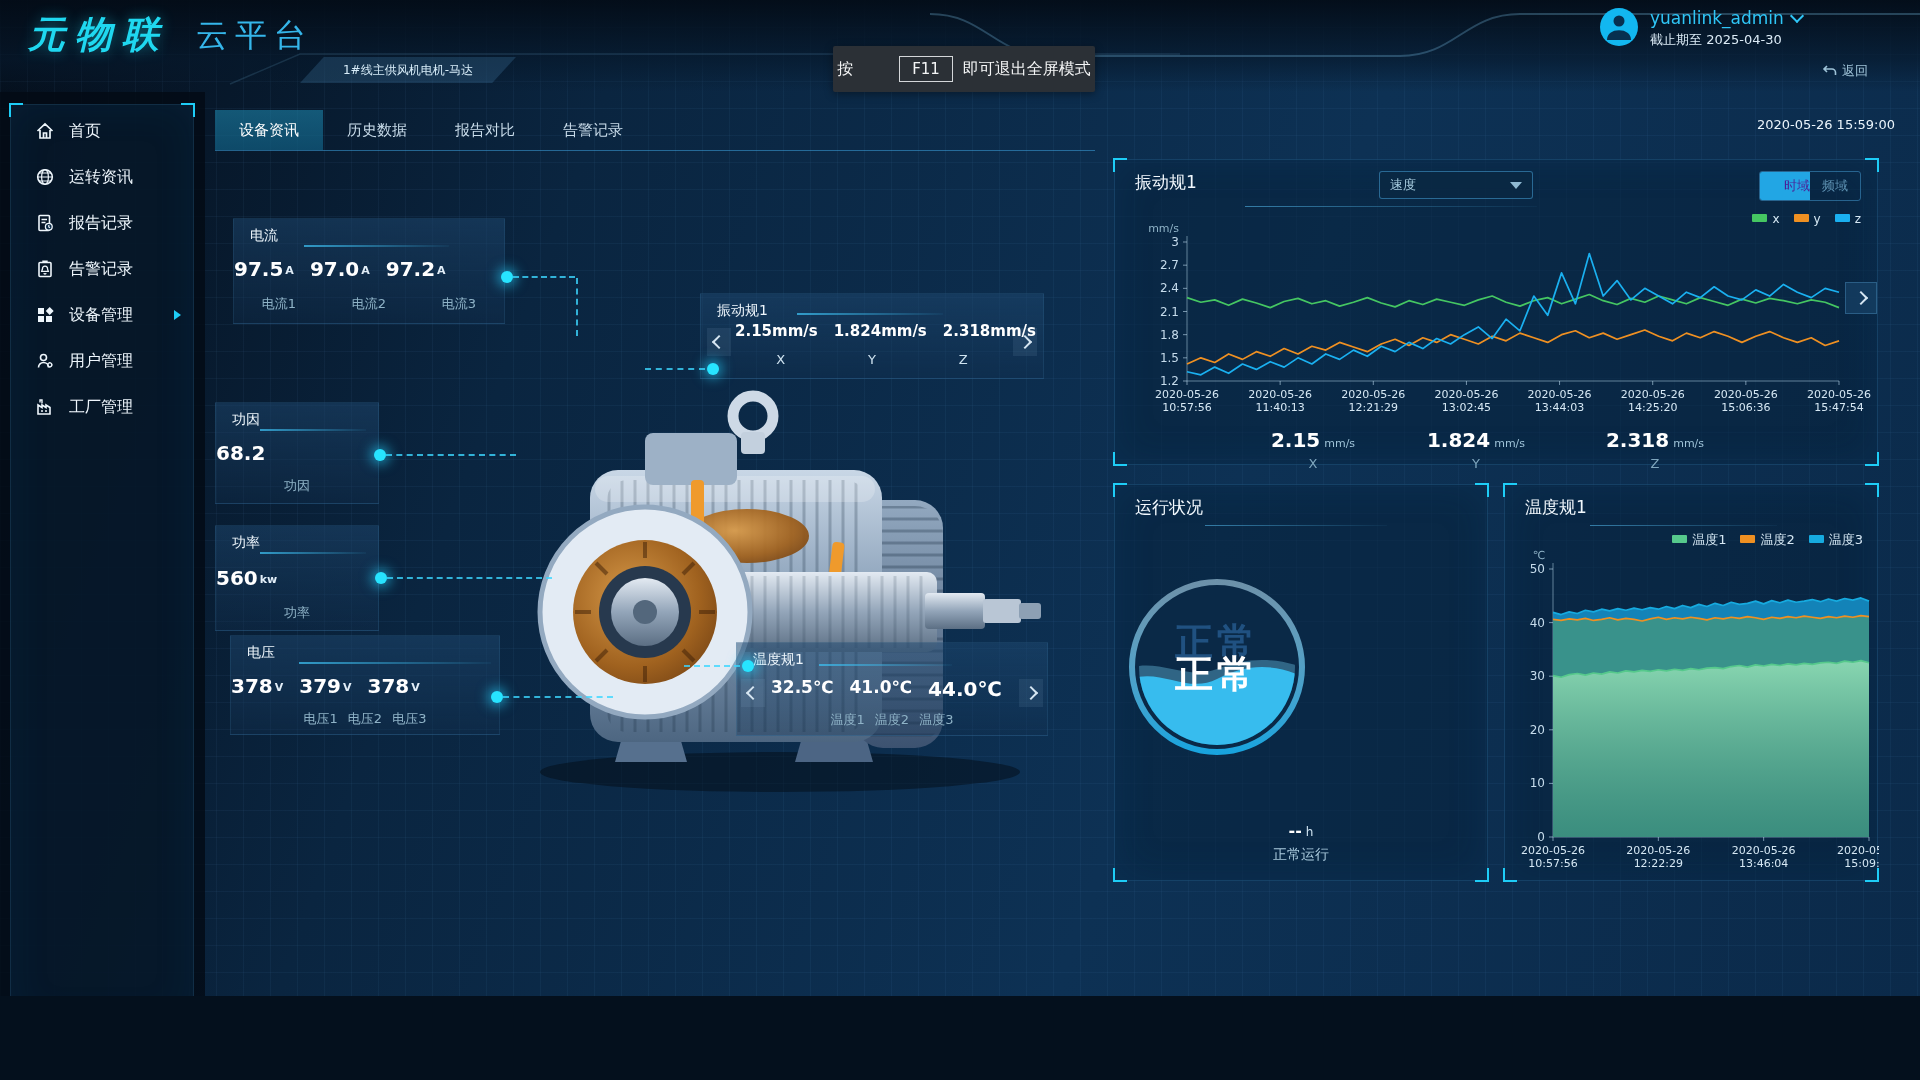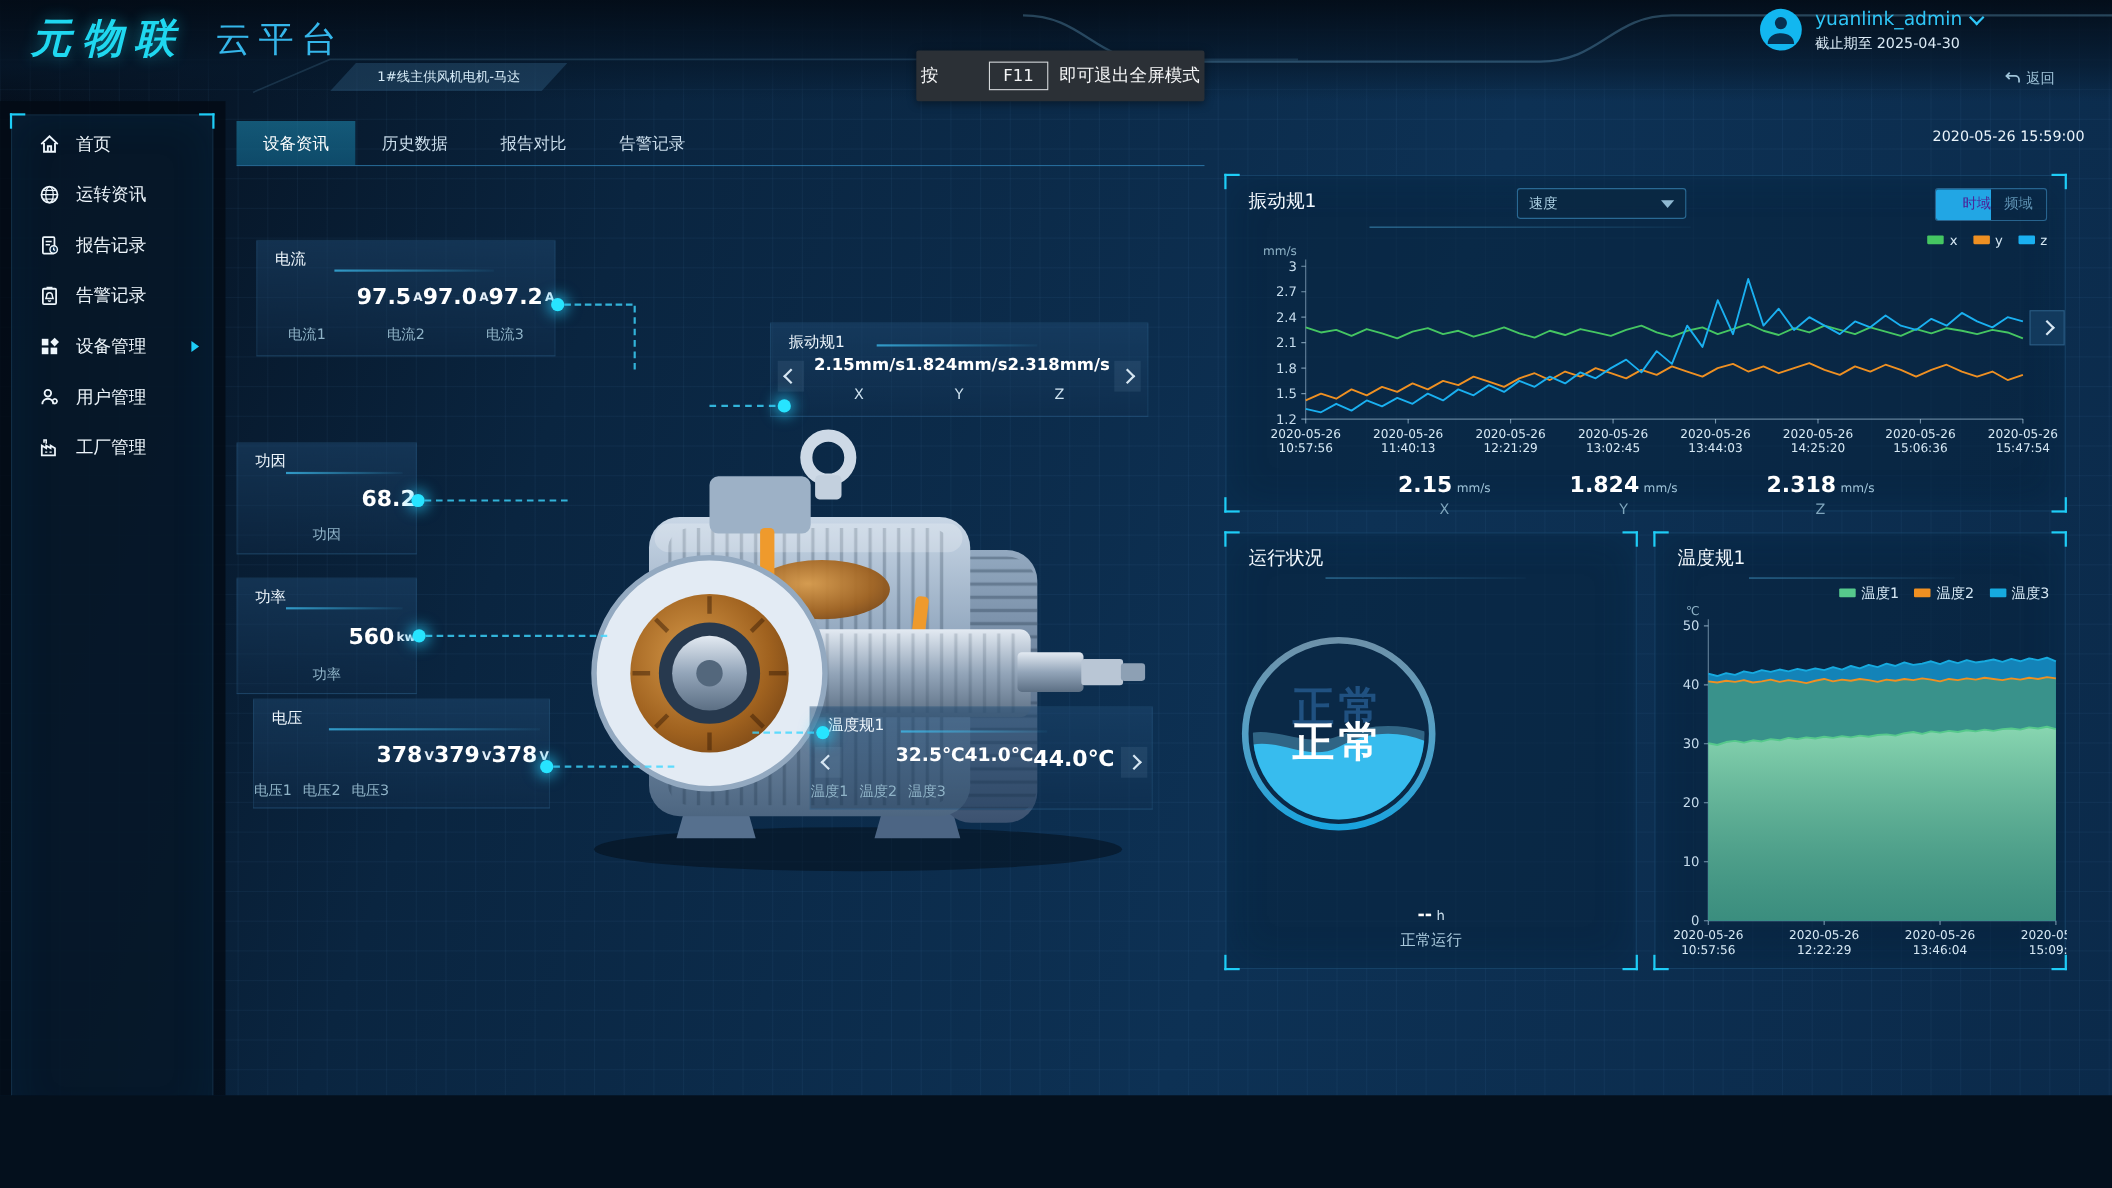--- a/index.html
+++ b/index.html
@@ -58,25 +58,25 @@
        background:linear-gradient(90deg,rgba(70,140,190,0.45),rgba(70,140,190,0.05));}
   .sec-head .t{margin-left:16px;font-size:15px;color:#f2f8fd;}
   .chev-r{width:8px;height:8px;border-right:2px solid #d6e6f2;border-bottom:2px solid #d6e6f2;transform:rotate(-45deg);}
   .chev-l{width:8px;height:8px;border-right:2px solid #d6e6f2;border-bottom:2px solid #d6e6f2;transform:rotate(135deg);}
   .sec-head .chev-r{position:absolute;right:14px;}
   
   .card{position:absolute;z-index:2;background:linear-gradient(180deg,rgba(30,72,112,0.5),rgba(18,48,80,0.32));
        border:1px solid rgba(90,170,220,0.12);box-sizing:border-box;}
   .card .ct{position:absolute;left:16px;top:8px;font-size:14px;color:#eef6fc;text-align:right;}
   .cline{position:absolute;height:2px;background:linear-gradient(90deg,rgba(60,190,240,0.75),rgba(60,190,240,0.05));}
-  .vals{position:absolute;left:0;right:0;display:flex;justify-content:flex-end;}
+  .vals{position:absolute;left:0;right:0;display:flex;justify-content:flex-start;gap:16px;}
   .val{font-size:20px;font-weight:bold;color:#fff;white-space:nowrap;}
   .val .u{font-size:11px;font-weight:bold;color:#e2eef8;margin-left:2px;vertical-align:2px;}
   .labs{position:absolute;left:0;right:0;display:flex;justify-content:space-around;font-size:13px;color:#8fb3c7;}
-  .labs-c{position:absolute;left:0;right:0;display:flex;gap:10px;font-size:13px;color:#8fb3c7;}
+  .labs-c{position:absolute;left:0;right:0;display:flex;justify-content:center;gap:10px;font-size:13px;color:#8fb3c7;}
   .nav-chev{position:absolute;width:24px;height:28px;background:rgba(160,200,230,0.10);display:flex;
        align-items:center;justify-content:center;cursor:pointer;}
   .sm .val{font-size:15px;}
   
   .dot{position:absolute;width:12px;height:12px;border-radius:50%;background:#27e4ff;z-index:3;
        box-shadow:0 0 12px 4px rgba(39,212,255,0.55);}
   .dash-h{position:absolute;border-top:2px dashed rgba(60,215,255,0.8);z-index:2;}
   .dash-v{position:absolute;border-left:2px dashed rgba(60,215,255,0.8);z-index:2;}
   
   .panel{position:absolute;z-index:2;background:rgba(8,34,60,0.55);border:1px solid rgba(60,140,200,0.25);

